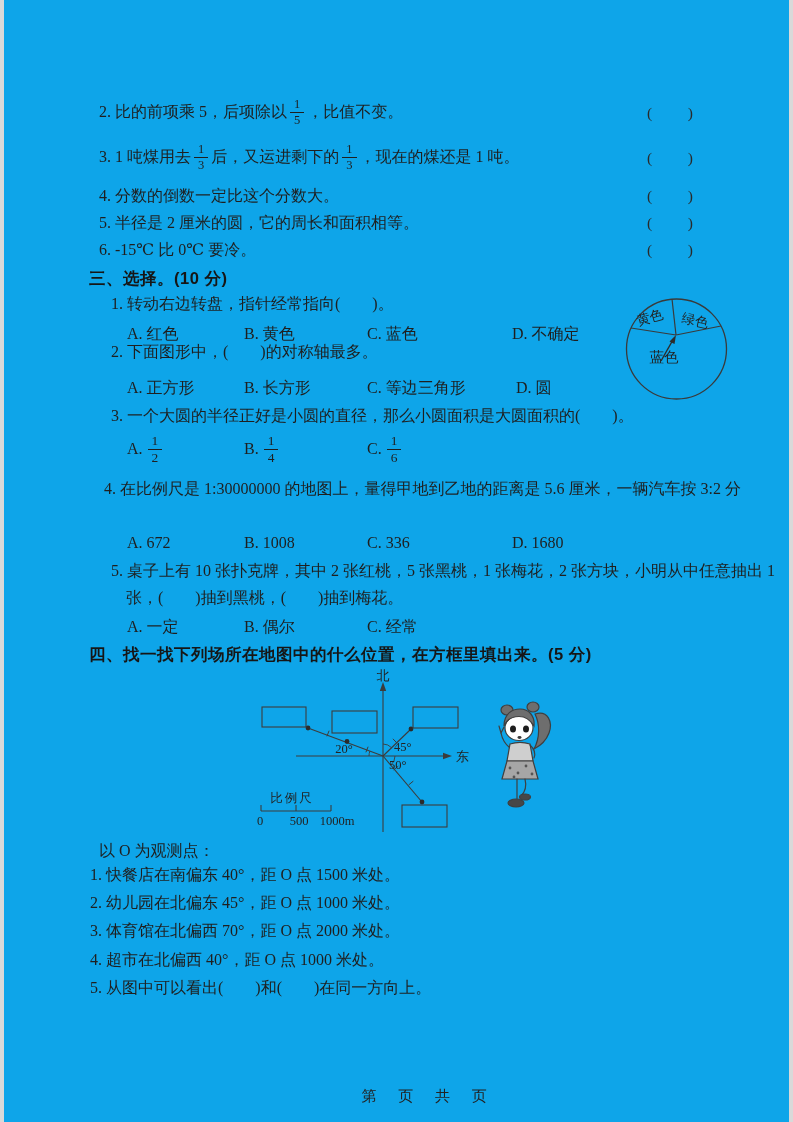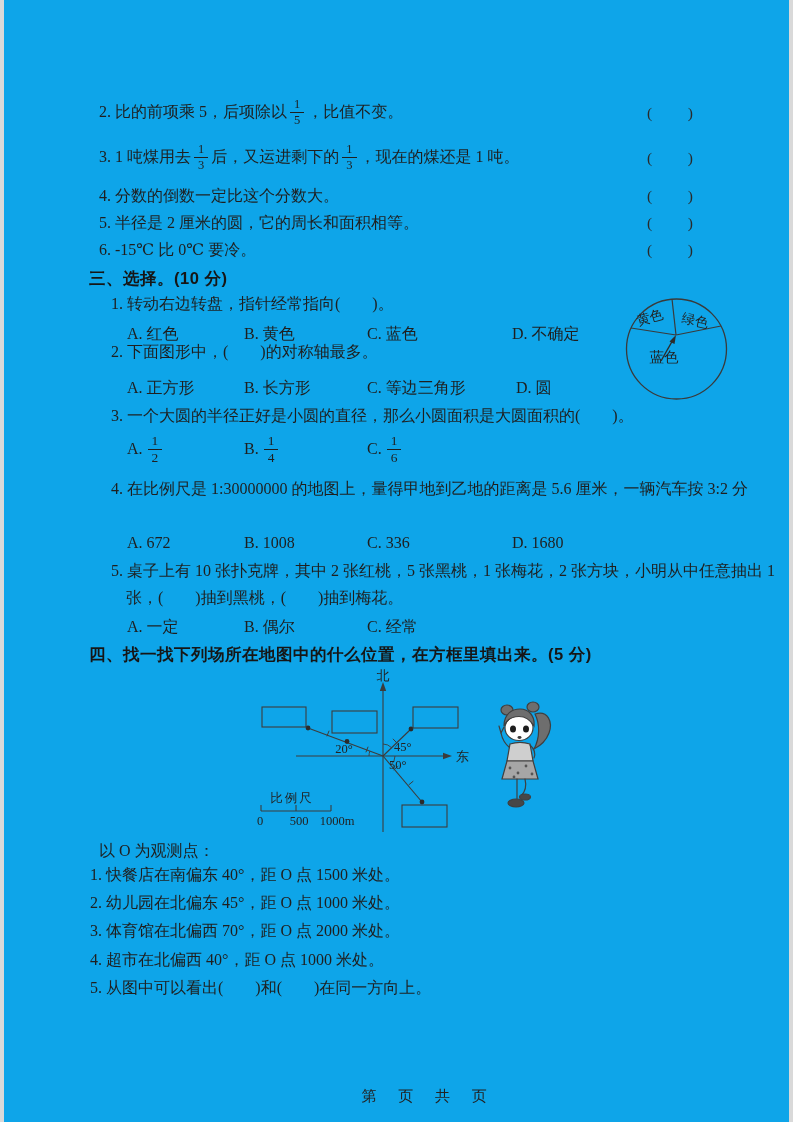--- a/index.html
+++ b/index.html
@@ -120,21 +120,21 @@
       </span>
   </div>
   <div class="choice fc" style="left:363px;top:431px;height:36px;">
     <span>C.</span>
     <span class="frac">
         <span class="fn">1</span>
         <span class="fd">6</span>
       </span>
   </div>
 
-  <div class="line" style="left:107px;top:480px;">
+  <div class="line" style="left:100px;top:480px;">
       <span>4. 在比例尺是 1:30000000 的地图上，量得甲地到乙地的距离是 5.6 厘米，一辆汽车按 3:2 分</span>
     </div>
   <span class="choice" style="left:123px;top:534px;">A. 672</span>
   <span class="choice" style="left:240px;top:534px;">B. 1008</span>
   <span class="choice" style="left:363px;top:534px;">C. 336</span>
   <span class="choice" style="left:508px;top:534px;">D. 1680</span>
 
   <div class="line" style="left:107px;top:562px;">
       <span>5. 桌子上有 10 张扑克牌，其中 2 张红桃，5 张黑桃，1 张梅花，2 张方块，小明从中任意抽出 1</span>
     </div>

